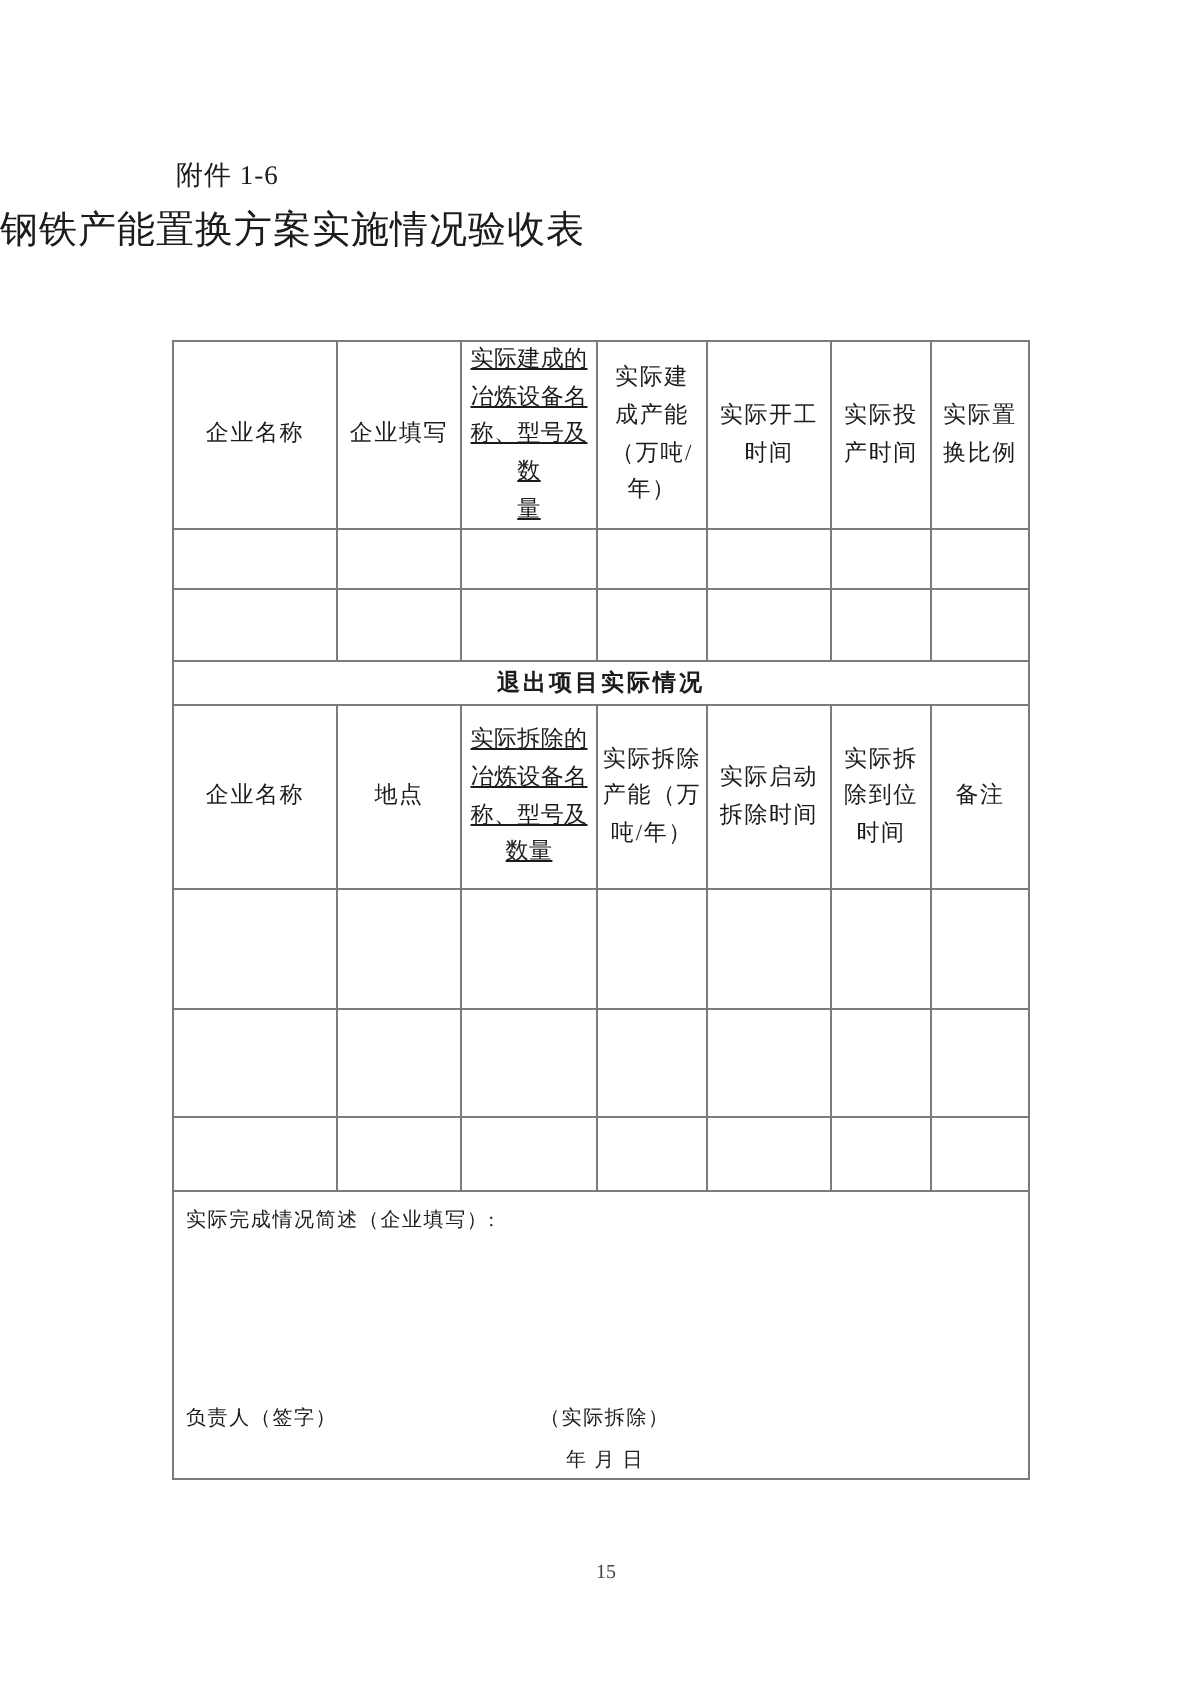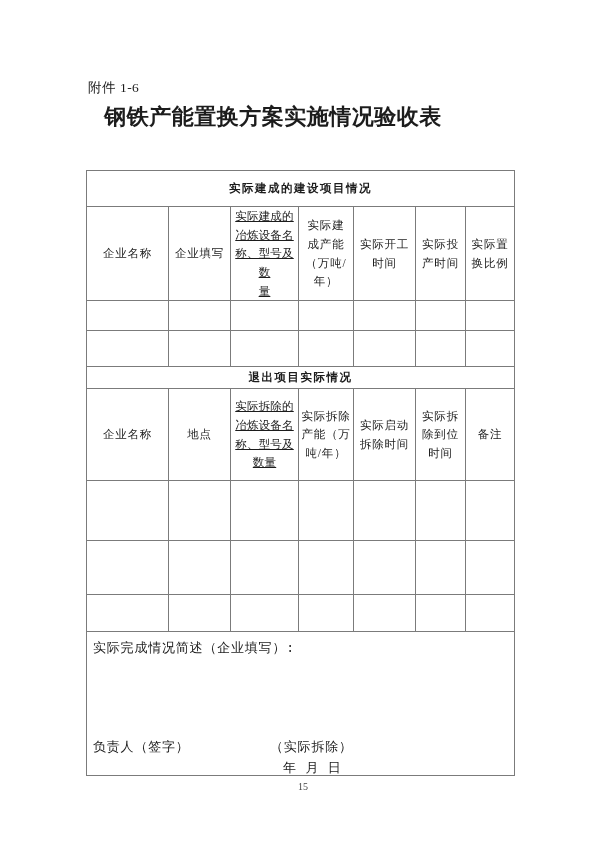--- a/index.html
+++ b/index.html
@@ -17,23 +17,23 @@
     left: 88px;
     top: 79px;
     font-size: 13.5px;
     letter-spacing: 0.5px;
   }
   .doc-title {
     position: absolute;
     left: 0;
     top: 102px;
     width: 546px;
-    text-align: center;
-    font-size: 22px;
-    font-weight: bold;
+    text-align: left;
+    font-size: 19px;
+    font-weight: normal;
     letter-spacing: 0.5px;
   }
   table.form-table {
     position: absolute;
     left: 86px;
     top: 170px;
     width: 428px;
     border-collapse: collapse;
     table-layout: fixed;
   }
@@ -67,24 +67,23 @@
   tr.r-j { height: 143px; }
   td.footer-cell { position: relative; }
   .footer-inner {
     position: relative;
     width: 100%;
     height: 143px;
     text-align: left;
   }
   .footer-inner span {
     position: absolute;
-    font-size: 13px;
+    font-size: 10px;
     letter-spacing: 0.8px;
     white-space: nowrap;
-    font-family: Liberation Mono, monospace;
   }
   .summary-label { left: 6px;  top: 7px; }
   .signer-label  { left: 6px;  top: 106px; }
   .seal-label    { left: 183px; top: 106px; }
   .date-label    { left: 196px; top: 127px; letter-spacing: 3px; }
   .page-number {
     position: absolute;
     left: 0;
     top: 781px;
     width: 606px;
@@ -107,23 +106,20 @@
       <col style="width:82px">
       <col style="width:62px">
       <col style="width:68px">
       <col style="width:55px">
       <col style="width:62px">
       <col style="width:50px">
       <col style="width:49px">
     </colgroup>
 
     <tbody>
-        <tr class="r-a">
-      <td colspan="7" class="section-header">实际建成的建设项目情况</td>
-    </tr>
 
     <tr class="r-b">
       <td class="col-header">企业名称</td>
       <td class="col-header">企业填写</td>
       <td class="col-header tight">实际建成的
 冶炼设备名
 称、型号及数
 量</td>
       <td class="col-header">实际建
 成产能

